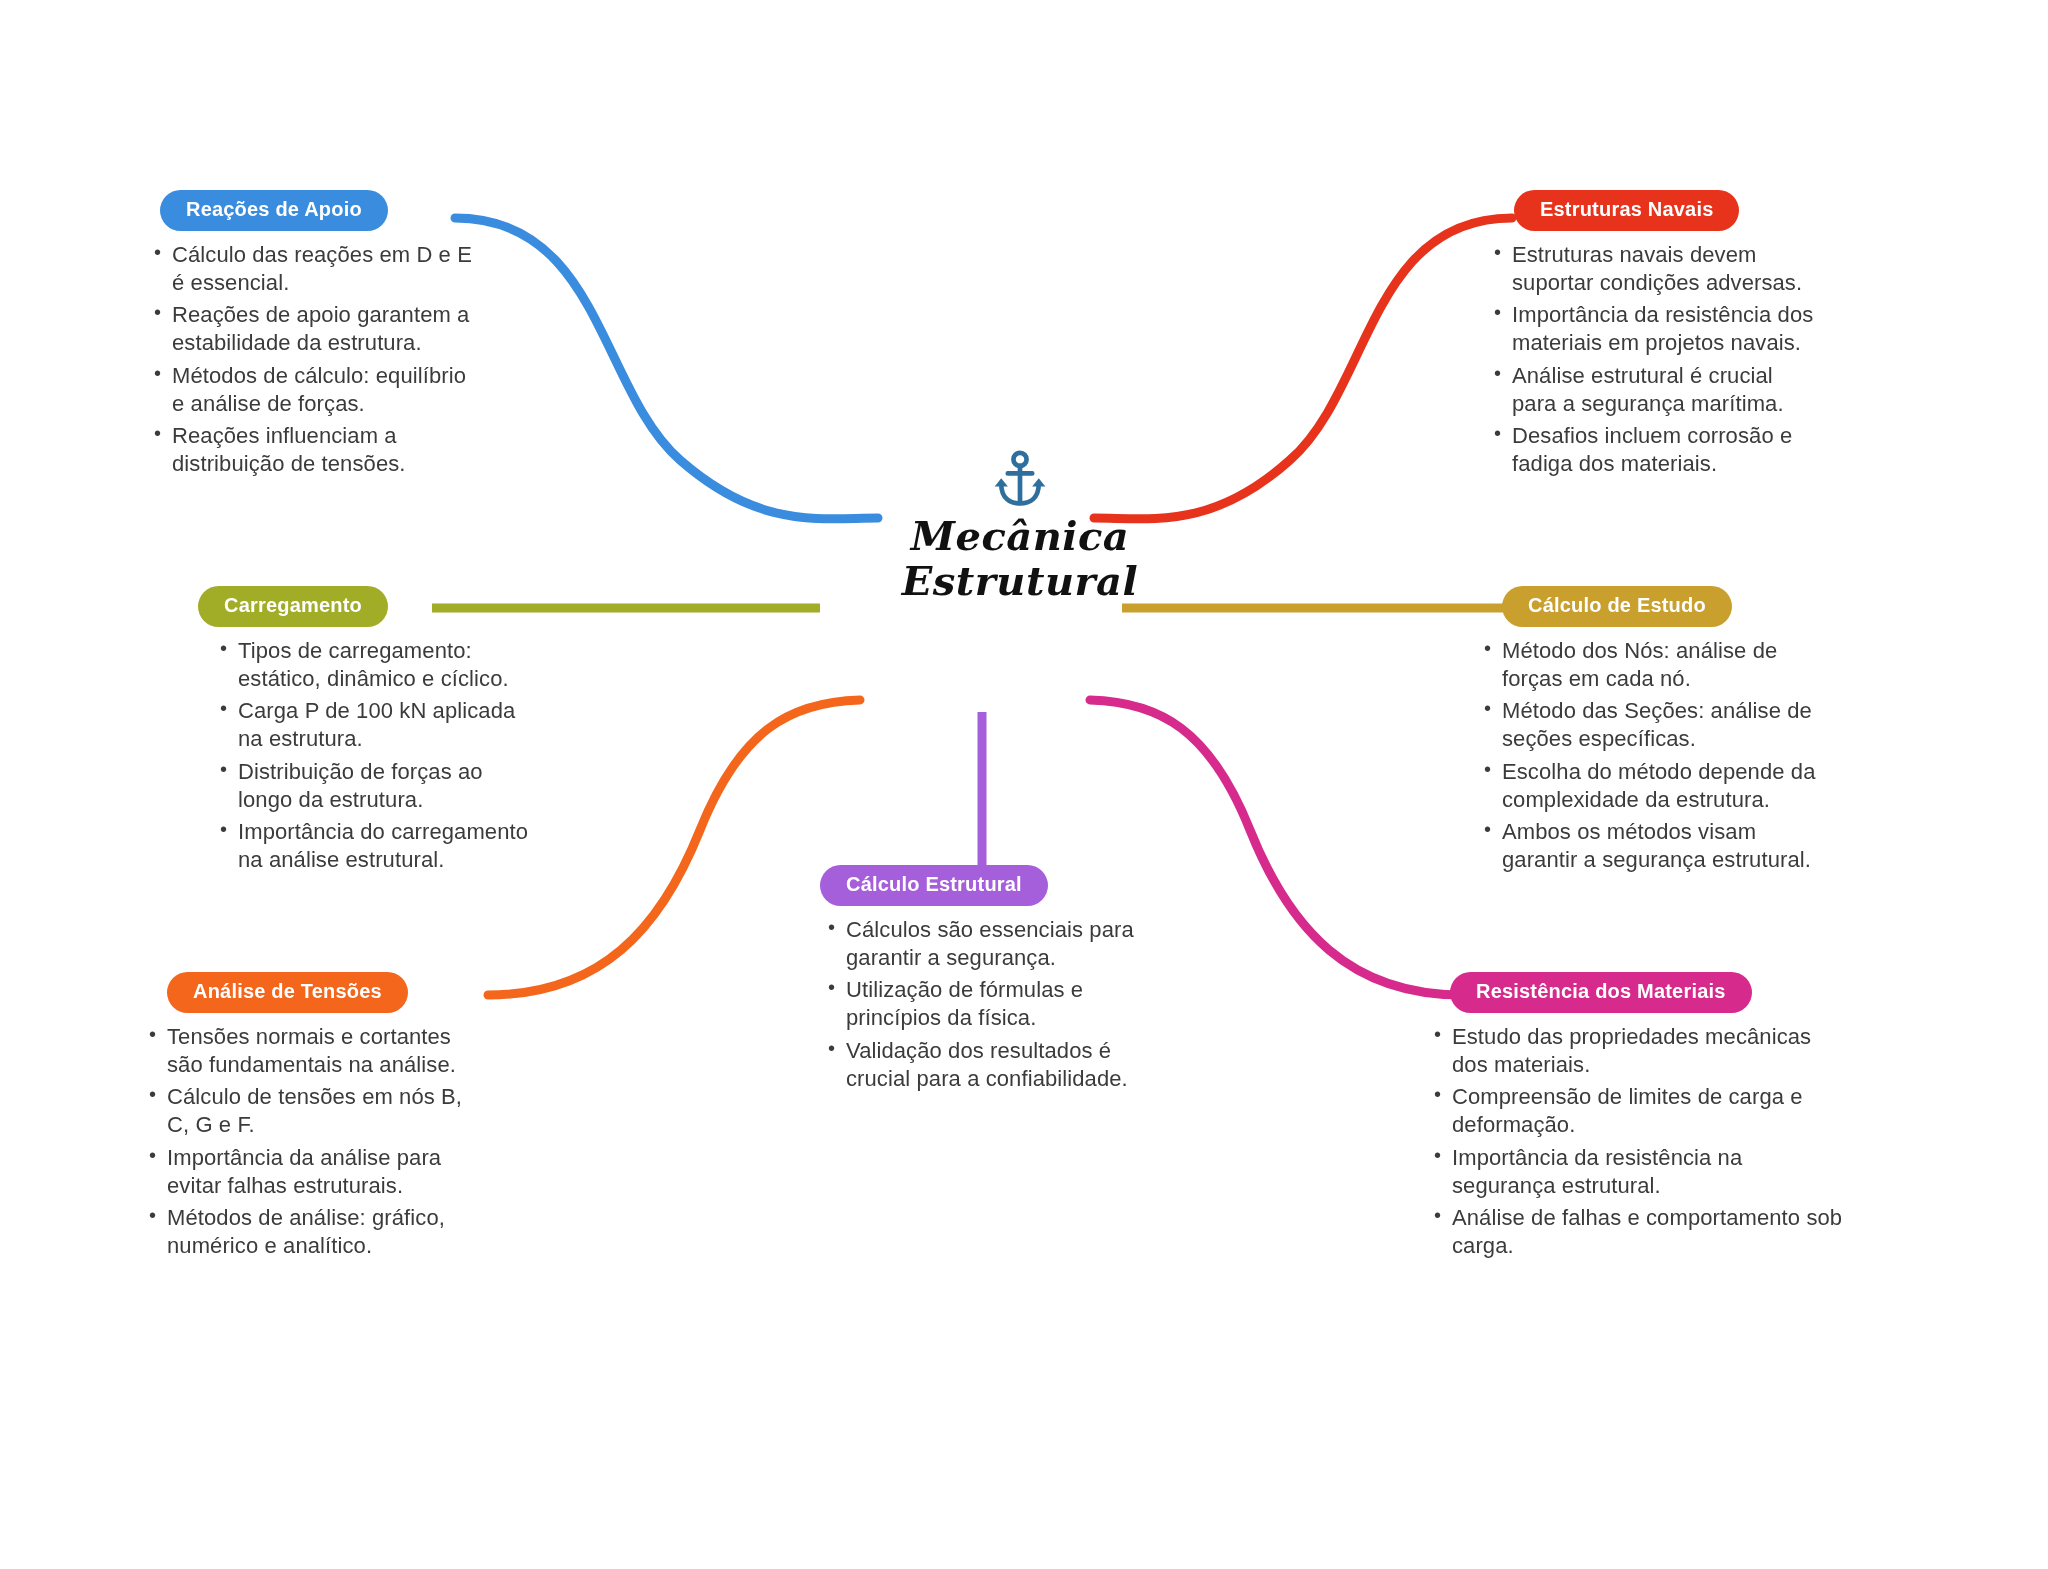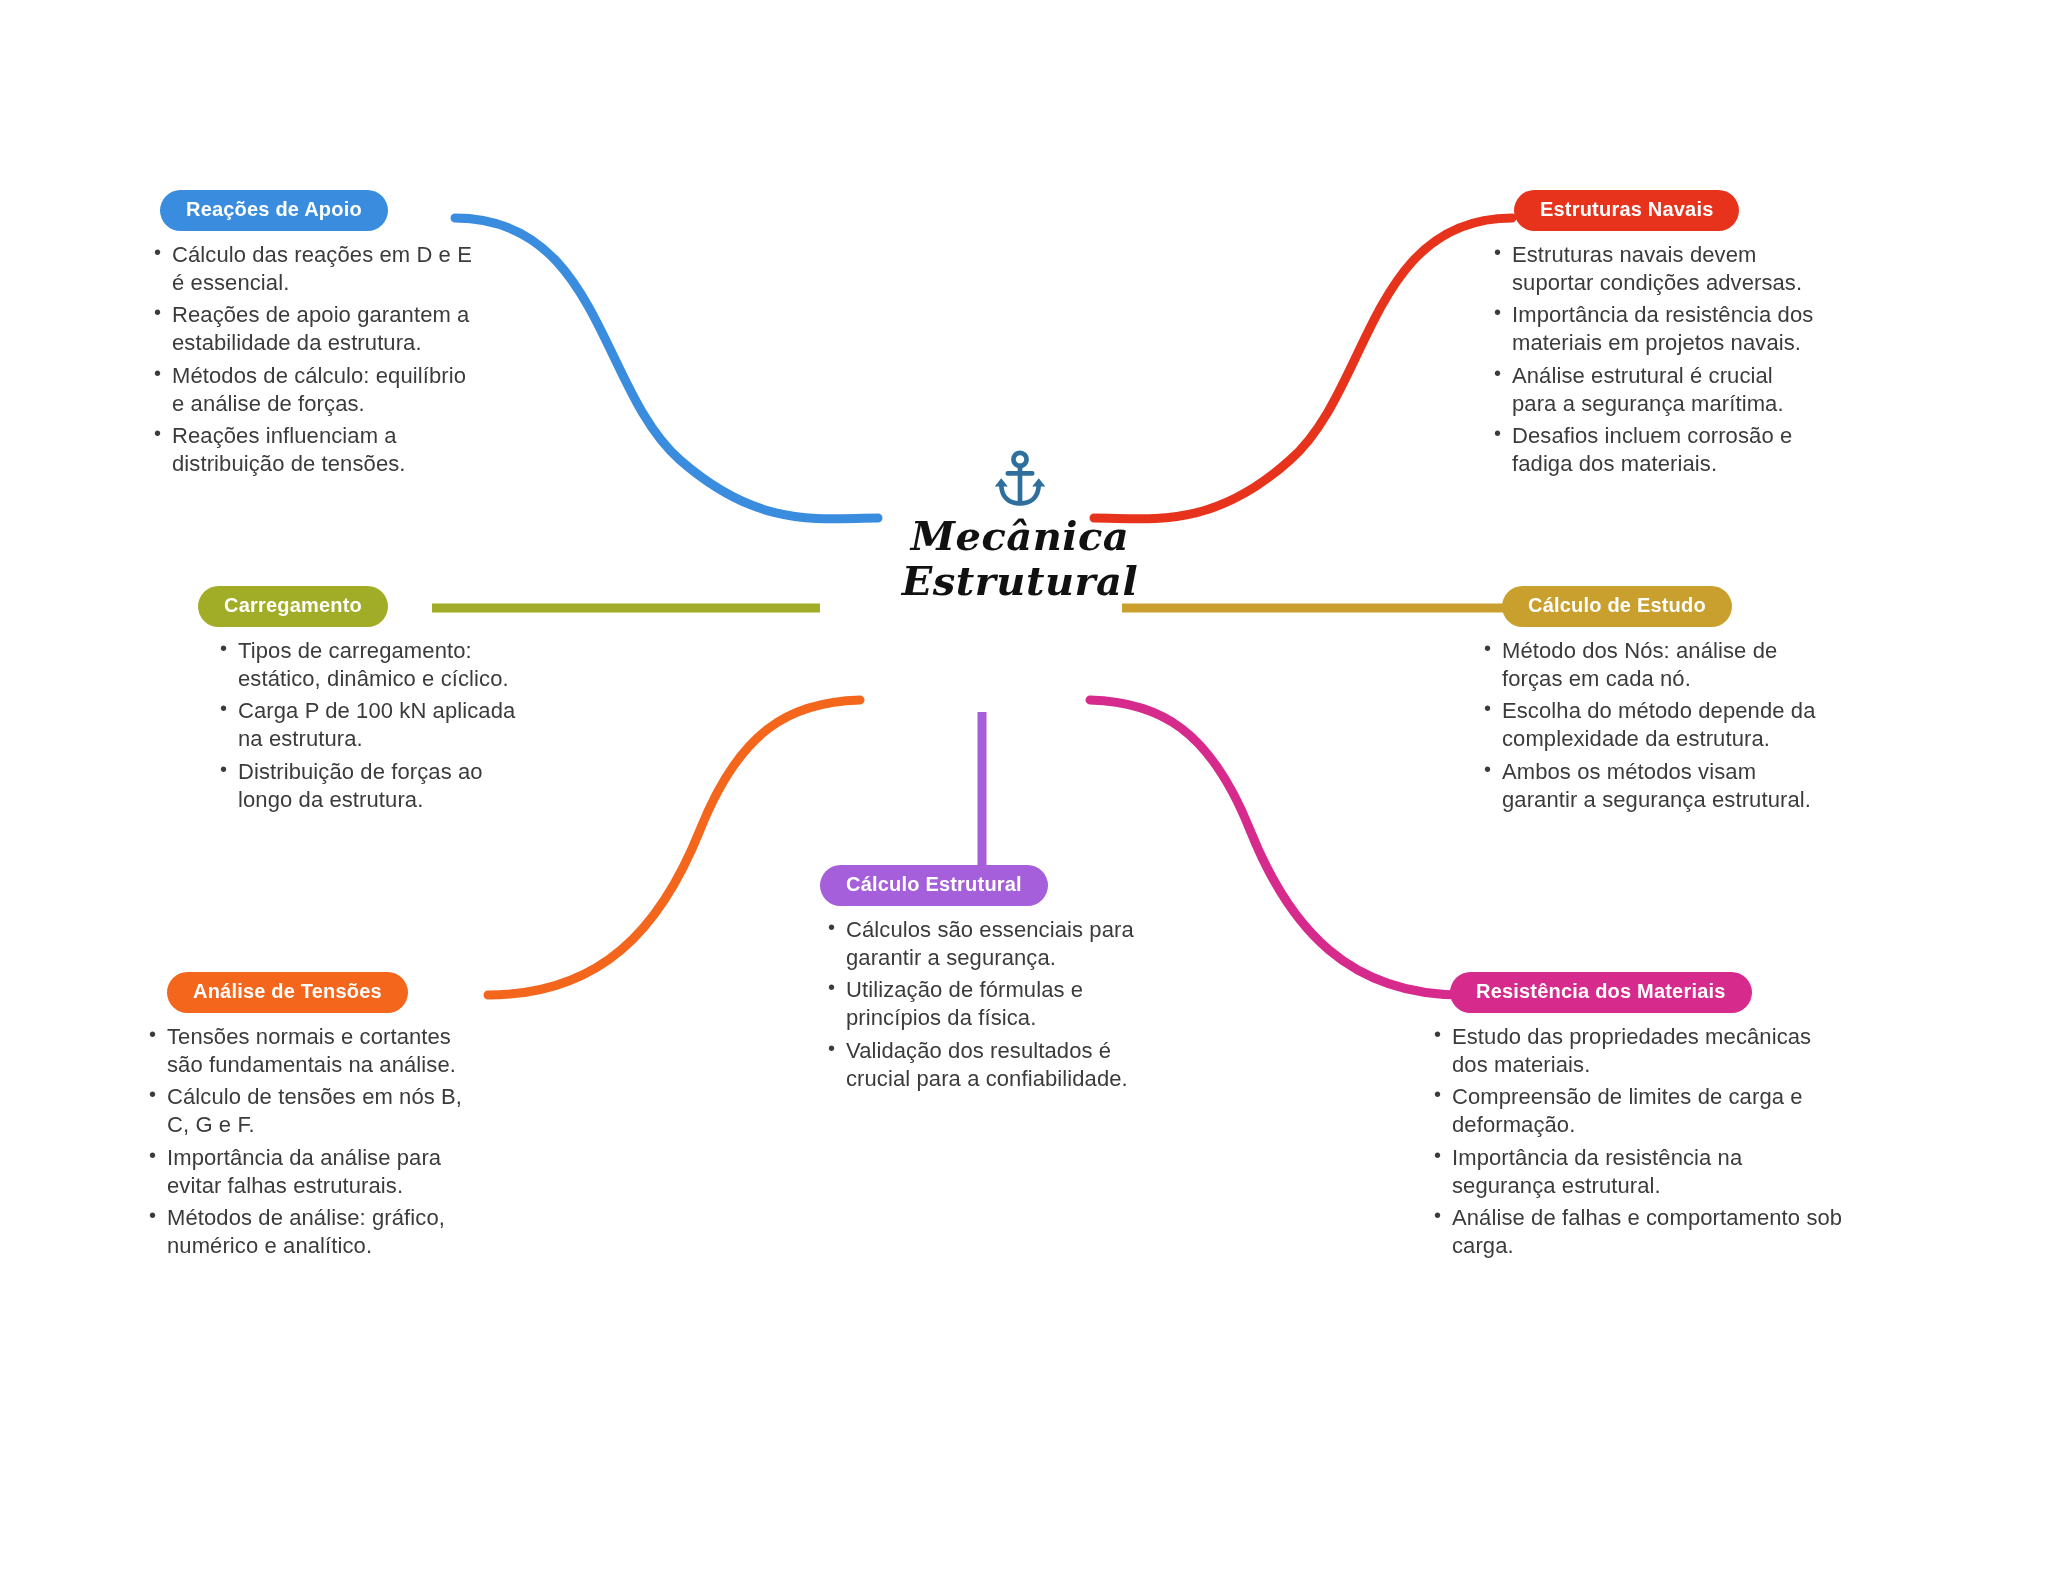--- a/index.html
+++ b/index.html
@@ -175,27 +175,29 @@
       <li>Desafios incluem corrosão e fadiga dos materiais.</li>
     </ul>
   </div>
 
   <div class="branch b-carreg">
     <div class="pill" style="background-color: rgb(162, 173, 39);">Carregamento</div>
     <ul class="bullets">
       <li>Tipos de carregamento: estático, dinâmico e cíclico.</li>
       <li>Carga P de 100 kN aplicada na estrutura.</li>
       <li>Distribuição de forças ao longo da estrutura.</li>
+      <li>Importância do carregamento na análise estrutural.</li>
     </ul>
   </div>
 
   <div class="branch b-metodos">
     <div class="pill" style="background-color: rgb(201, 160, 46);">Cálculo de Estudo</div>
     <ul class="bullets">
       <li>Método dos Nós: análise de forças em cada nó.</li>
+      <li>Método das Seções: análise de seções específicas.</li>
       <li>Escolha do método depende da complexidade da estrutura.</li>
       <li>Ambos os métodos visam garantir a segurança estrutural.</li>
     </ul>
   </div>
 
   <div class="branch b-tensoes">
     <div class="pill" style="background-color: rgb(244, 102, 27);">Análise de Tensões</div>
     <ul class="bullets">
       <li>Tensões normais e cortantes são fundamentais na análise.</li>
       <li>Cálculo de tensões em nós B, C, G e F.</li>

